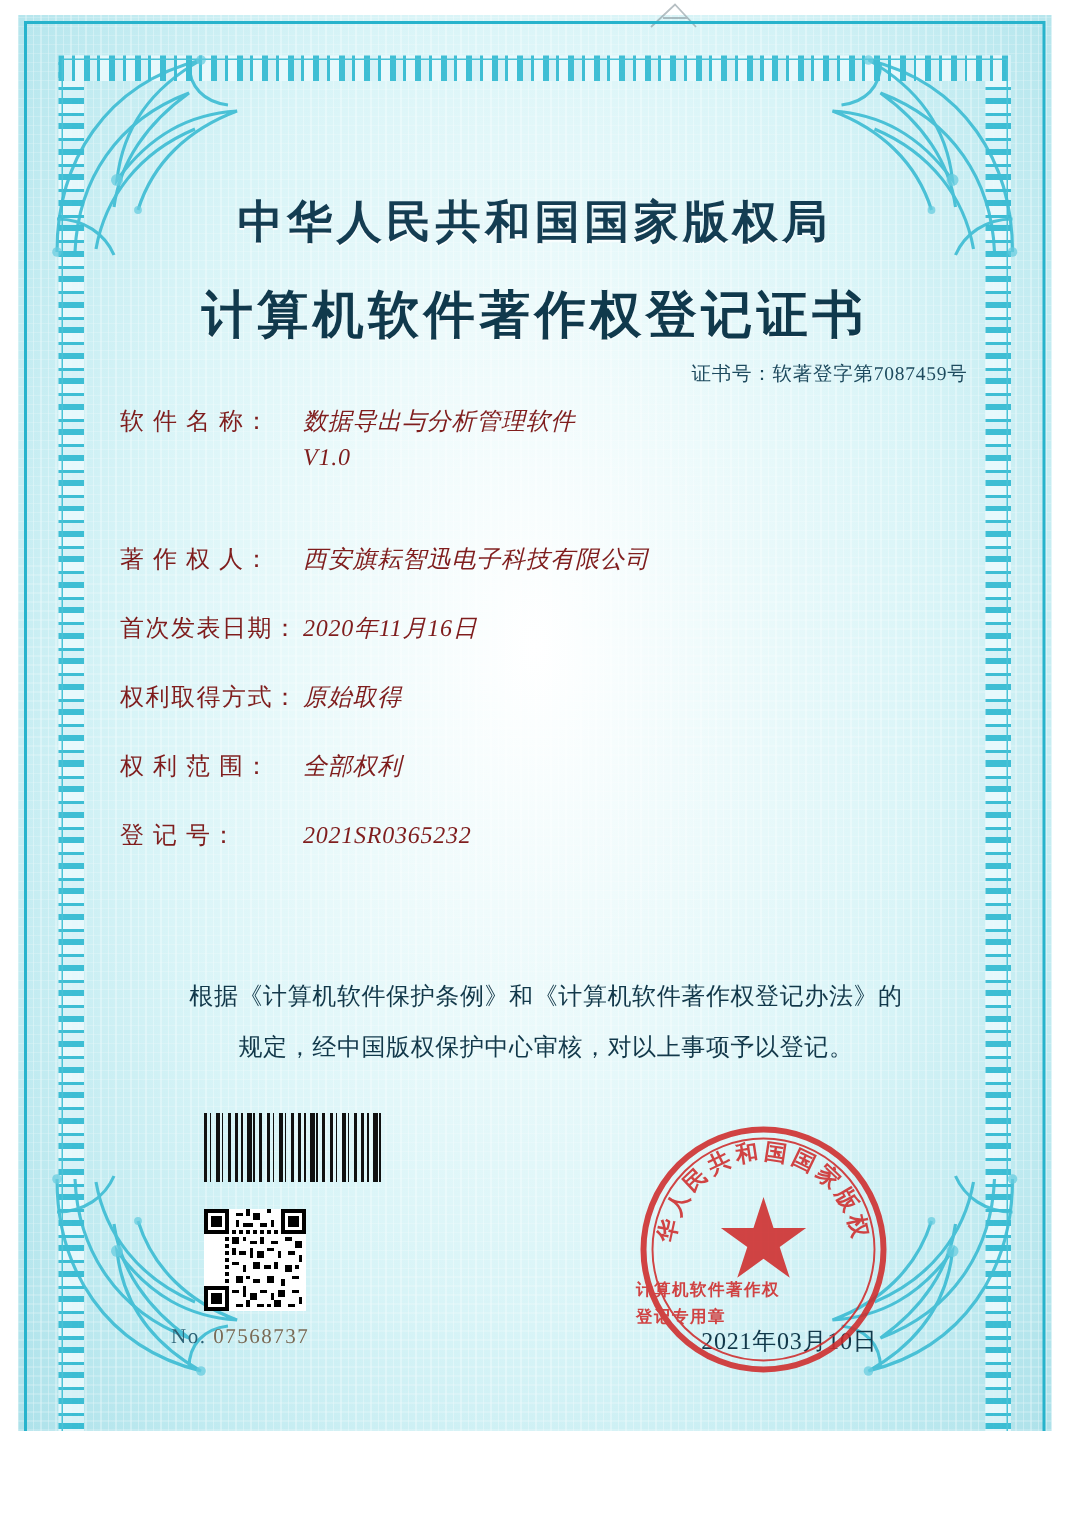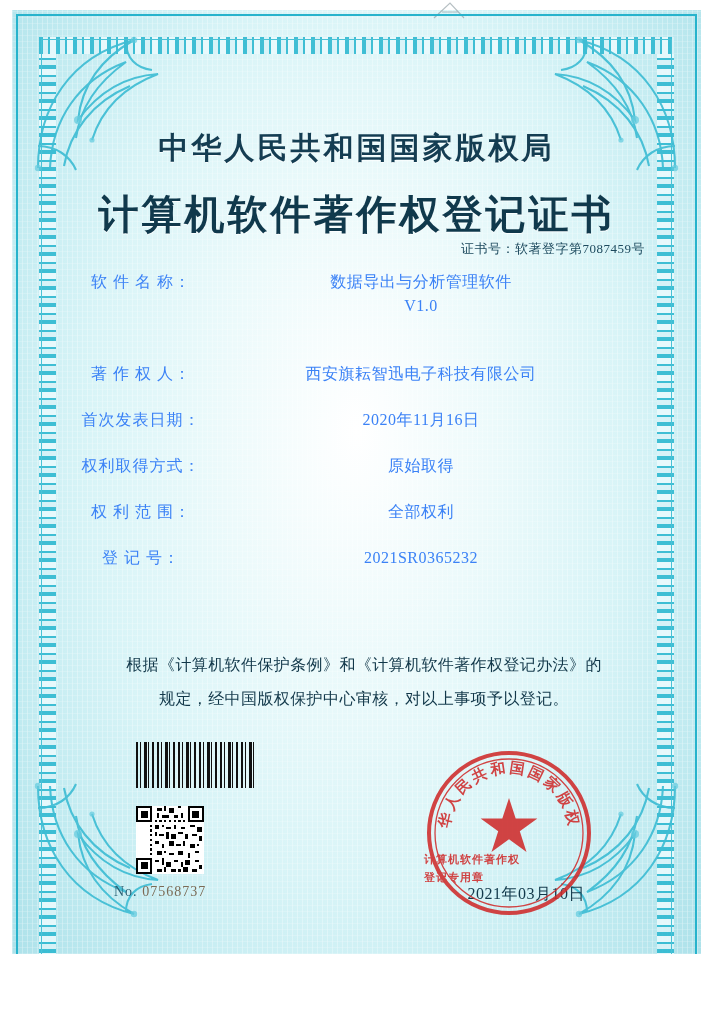--- a/index.html
+++ b/index.html
@@ -104,60 +104,60 @@
     font-family: "Liberation Serif", serif;
     font-size: 30px;
     font-weight: bold;
     letter-spacing: 3px;
     color: #143d52;
     text-shadow: 0 1px 0 rgba(255,255,255,.8);
   }
   .title-sub {
     margin-top: 18px;
     font-family: Liberation Mono, monospace;
-    font-size: 40px;
+    font-size: 34px;
     font-weight: bold;
     letter-spacing: 3px;
     color: #10394c;
     text-shadow: 0 1px 0 rgba(255,255,255,.8);
   }
   .cert-no {
     position: absolute;
     right: 68px;
     top: 240px;
     font-size: 13px;
     color: #1d4a5e;
     letter-spacing: .5px;
   }
 
   
   .fields {
     position: absolute;
     left: 80px;
     top: 270px;
     width: 560px;
-    color: #3b82f6;
-    text-align: center;
+    color: #7f1d1d;
   }
   .row {
     display: flex;
     align-items: flex-start;
     margin-bottom: 10px;
     font-size: 16px;
     line-height: 24px;
   }
   .row .lbl {
     width: 122px;
     flex: 0 0 122px;
     letter-spacing: 1px;
     white-space: nowrap;
   }
   .row .val {
     flex: 1 1 auto;
     letter-spacing: .5px;
+    font-style: italic;
   }
   .val .second-line {
     display: block;
   }
   .gap-top { margin-top: 44px; }
   .row.spaced { margin-bottom: 22px; }
 
   
   .statement {
     position: absolute;

